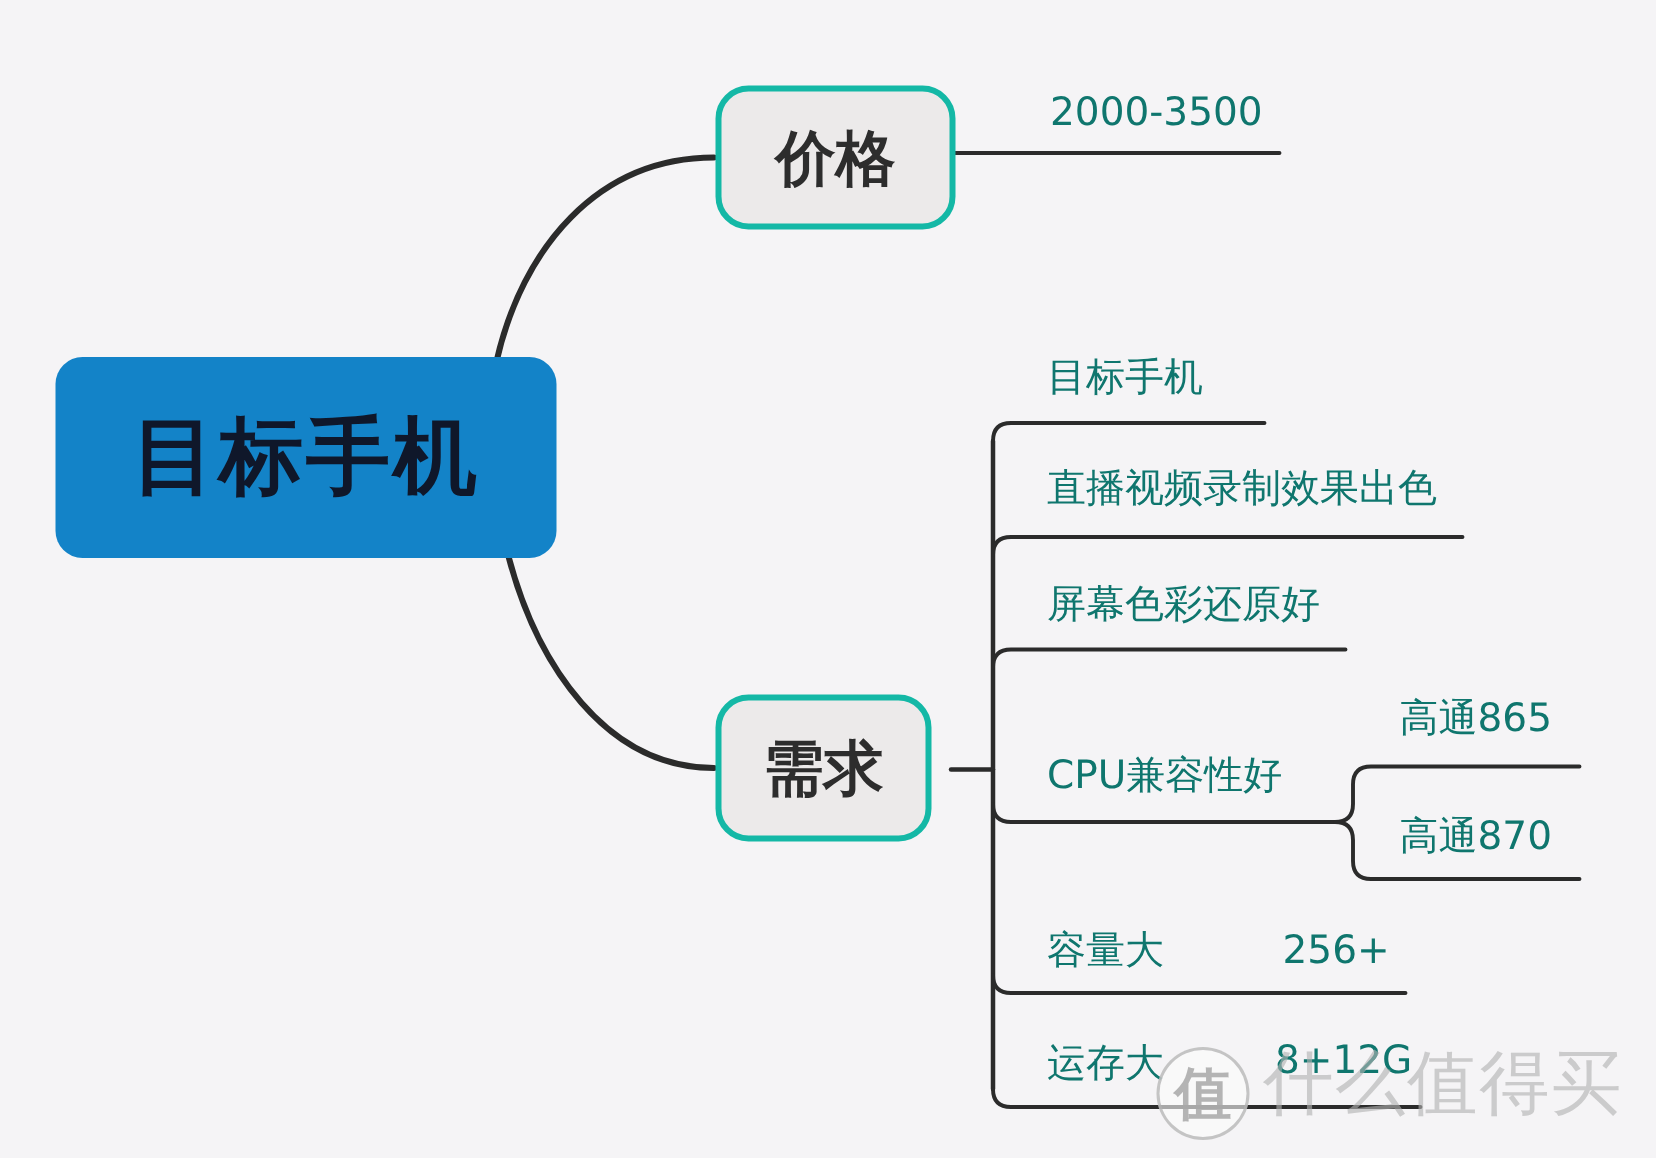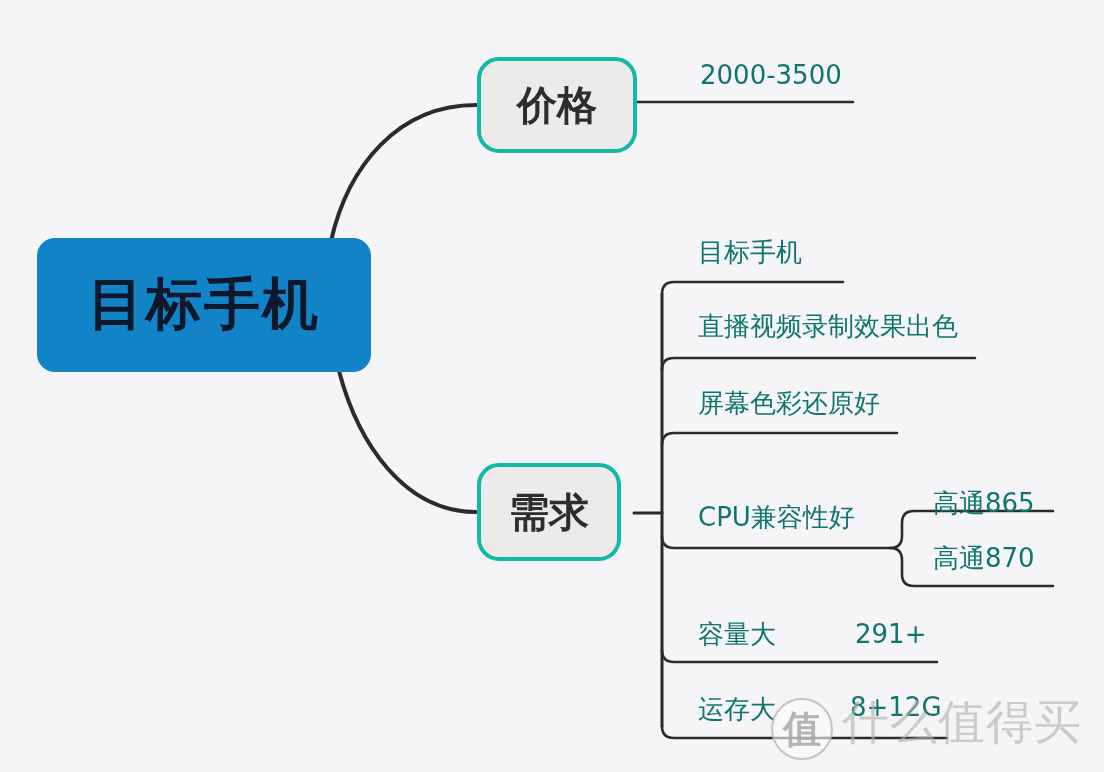--- a/index.html
+++ b/index.html
@@ -30,21 +30,21 @@
   #need-node{left:477px;top:463px;width:144px;height:98px;}
   .leaf{
     position:absolute;z-index:2;
     font-size:26px;color:#0f766e;white-space:nowrap;line-height:1.2;
   }
   #leaf-price-range{left:700px;top:60px;}
   #leaf-photo{left:698px;top:237px;}
   #leaf-live{left:698px;top:311px;}
   #leaf-screen{left:698px;top:388px;}
   #leaf-cpu{left:698px;top:502px;}
-  #leaf-q865{left:933px;top:464px;margin-top:24px;}
+  #leaf-q865{left:933px;top:464px;}
   #leaf-q870{left:933px;top:543px;}
   #leaf-capacity{left:698px;top:619px;}
   #leaf-capacity-value{left:855px;top:619px;}
   #leaf-ram{left:698px;top:694px;}
   #leaf-ram-value{left:850px;top:664px;margin-top:28px;}
   .watermark{position:absolute;left:0;top:0;width:1104px;height:772px;z-index:5;pointer-events:none;}
   .wm-circle{
     position:absolute;left:771px;top:698px;width:58px;height:58px;
     border-radius:50%;
     border:2px solid rgba(178,178,178,0.75);
@@ -100,21 +100,21 @@
   <div class="leaf" id="leaf-screen">屏幕色彩还原好</div>
 
   <div class="leaf" id="leaf-cpu">CPU兼容性好</div>
 
   <div class="leaf" id="leaf-q865">高通865</div>
 
   <div class="leaf" id="leaf-q870">高通870</div>
 
   <div class="leaf" id="leaf-capacity">容量大</div>
 
-  <div class="leaf" id="leaf-capacity-value">291+</div>
+  <div class="leaf" id="leaf-capacity-value">256+</div>
 
   <div class="leaf" id="leaf-ram">运存大</div>
 
   <div class="leaf" id="leaf-ram-value">8+12G</div>
 
   <div class="watermark">
     <div class="wm-circle">
       <span>值</span>
     </div>
     <div class="wm-text">什么值得买</div>

